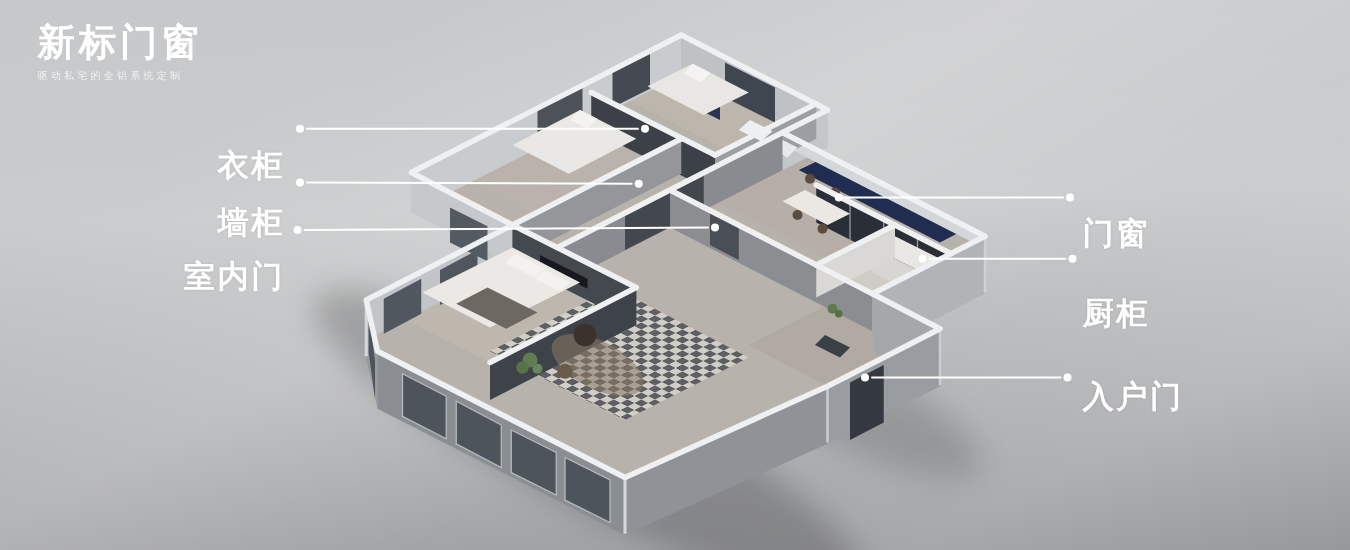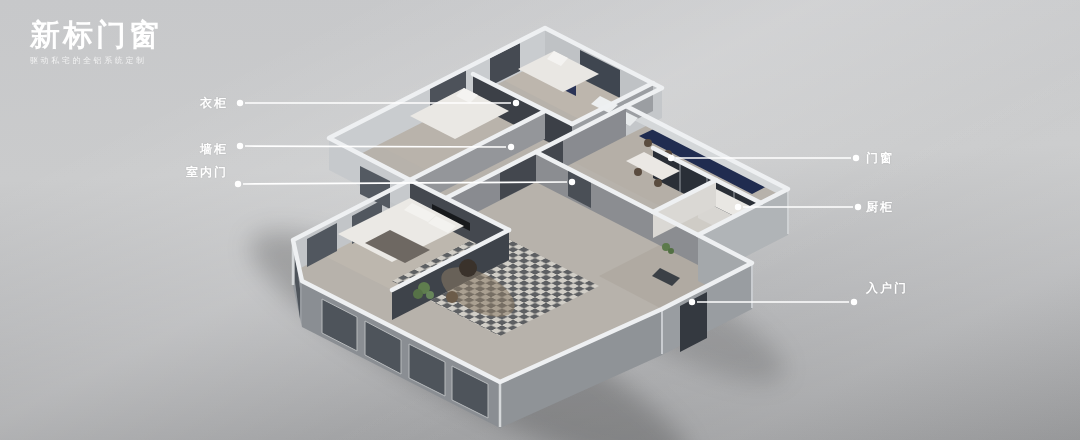--- a/index.html
+++ b/index.html
@@ -8,22 +8,22 @@
          background:linear-gradient(178deg,#c7c8ca 0%,#cacbcc 38%,#b4b5b7 68%,#9a9b9d 100%);}
   .streak{position:absolute;pointer-events:none;}
   .s1{left:-180px;top:-90px;width:1550px;height:430px;transform:rotate(-27deg);
       background:linear-gradient(180deg,rgba(255,255,255,0) 0%,rgba(255,255,255,.18) 48%,rgba(255,255,255,0) 100%);}
   .s2{left:260px;top:110px;width:1500px;height:420px;transform:rotate(-27deg);
       background:linear-gradient(180deg,rgba(255,255,255,0) 0%,rgba(255,255,255,.10) 45%,rgba(0,0,0,.06) 100%);}
   .scene{position:absolute;left:0;top:0;}
   .logo{position:absolute;left:30px;top:18px;color:#fff;}
   .logo-name{font-size:30px;font-weight:bold;letter-spacing:3px;line-height:1.1;}
   .logo-tagline{margin-top:4px;font-size:8px;letter-spacing:2.6px;opacity:.75;}
-  .callout{position:absolute;color:#fff;font-size:12px;font-weight:600;letter-spacing:2px;
-           white-space:nowrap;transform:translateY(-50%);text-shadow:0 0 2px rgba(0,0,0,.12);}
+  .callout{position:absolute;color:#fff;font-size:25px;font-weight:600;letter-spacing:2px;
+           white-space:nowrap;transform:translateY(-50%);text-shadow:0 0 2px rgba(0,0,0,.12);margin-top:29px;}
   .co-l{right:852px;text-align:right;}
   .co-r{left:866px;text-align:center;}
 </style>
 </head>
 <body>
 
 <div class="stage">
 
   <div class="streak s1"></div>
   <div class="streak s2"></div>
@@ -198,17 +198,17 @@
     </g>
   </svg>
 
   <div class="logo">
     <div class="logo-name">新标门窗</div>
     <div class="logo-tagline">驱动私宅的全铝系统定制</div>
   </div>
 
   <div class="callout co-l" style="top:103px">衣柜</div>
   <div class="callout co-l" style="top:149px">墙柜</div>
-  <div class="callout co-l" style="top:172px">室内门</div>
+  <div class="callout co-l" style="top:192px">室内门</div>
   <div class="callout co-r" style="top:158px">门窗</div>
-  <div class="callout co-r" style="top:207px">厨柜</div>
+  <div class="callout co-r" style="top:222px">厨柜</div>
   <div class="callout co-r" style="top:288px">入户门</div>
 </div>
 
 </body></html>

